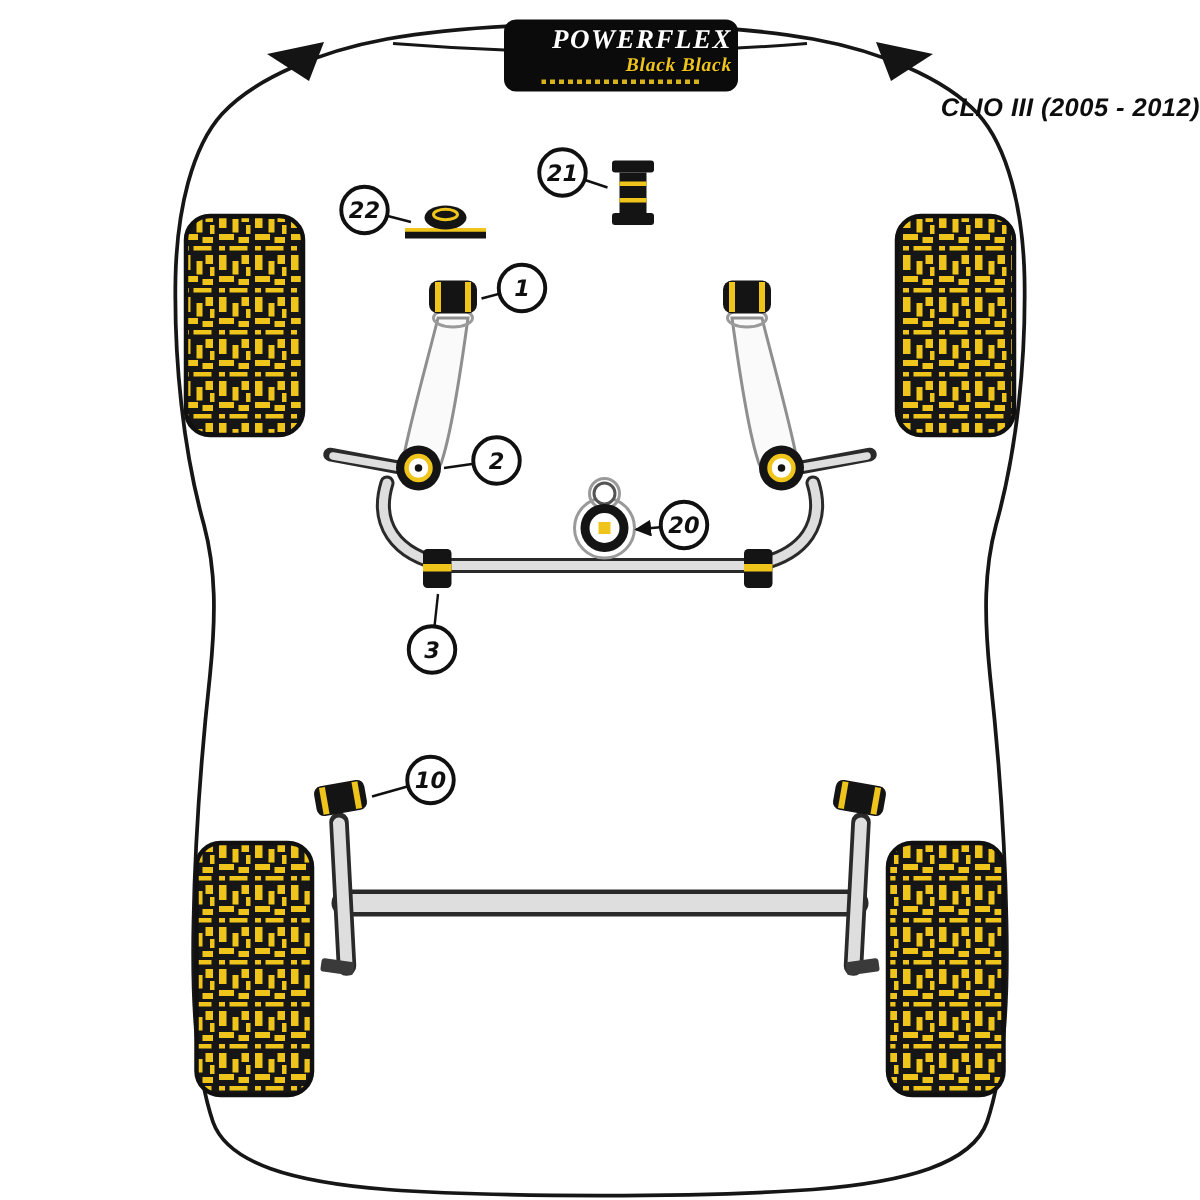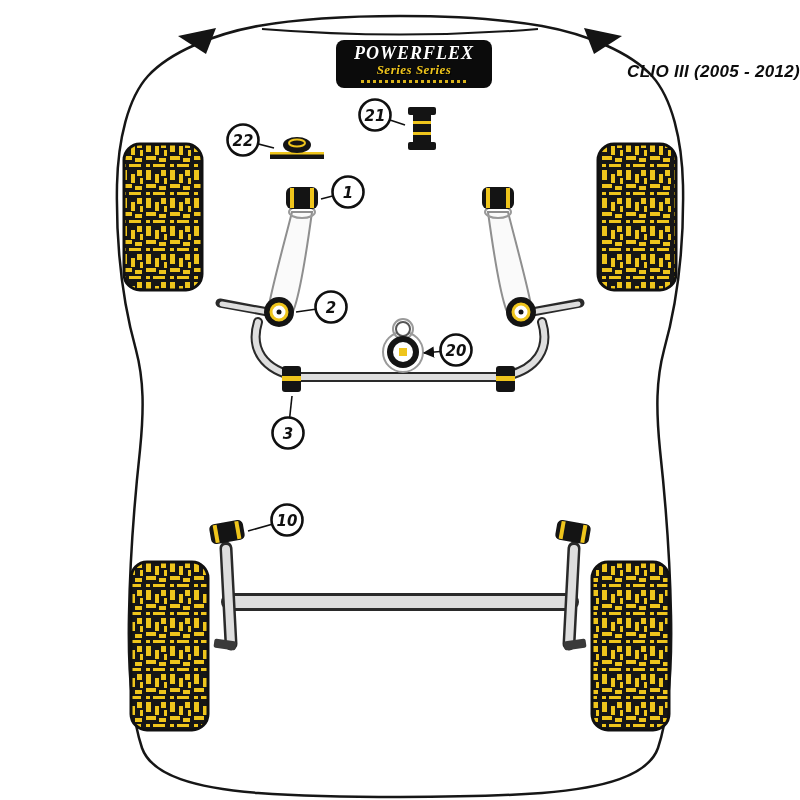--- a/index.html
+++ b/index.html
@@ -8,21 +8,21 @@
   }
   html,body{margin:0;padding:0;background:#ffffff;}
   body{width:800px;height:800px;overflow:hidden;font-family:"Liberation Sans",sans-serif;}
   .stage{position:relative;width:800px;height:800px;background:#ffffff;}
   .stage svg{position:absolute;left:0;top:0;}
 
   
   .logo{
     position:absolute;left:336px;top:13px;width:148px;
     background:#0b0b0b;border-radius:8px;
-    padding:4px 4px 5px;text-align:center;z-index:5;margin-top:27px;
+    padding:4px 4px 5px;text-align:right;z-index:5;
   }
   .brand{
     color:#ffffff;font-weight:bold;font-style:italic;
     font-size:18px;line-height:1.05;letter-spacing:1px;
     font-family:"Liberation Serif",serif;
     text-shadow:0 0 1px #000;
   }
   .series{
     color:var(--yellow);font-weight:bold;font-style:italic;
     font-size:13px;line-height:1.1;letter-spacing:.5px;
@@ -245,19 +245,19 @@
         <g>
           <line x1="287" y1="520" x2="248" y2="531" class="leader"></line>
           <circle cx="287" cy="520" r="15.5" class="callout-circle"></circle>
           <text x="287" y="525.5" class="callout-num">10</text>
         </g>
       </g>
   </svg>
 
   <div class="logo">
     <div class="brand">POWERFLEX</div>
-    <div class="series">Series Series</div>
+    <div class="series">Black Black</div>
     <div class="microtext"></div>
   </div>
 
   <div class="title">CLIO III (2005 - 2012)</div>
 
 </div>
 
 </body></html>

